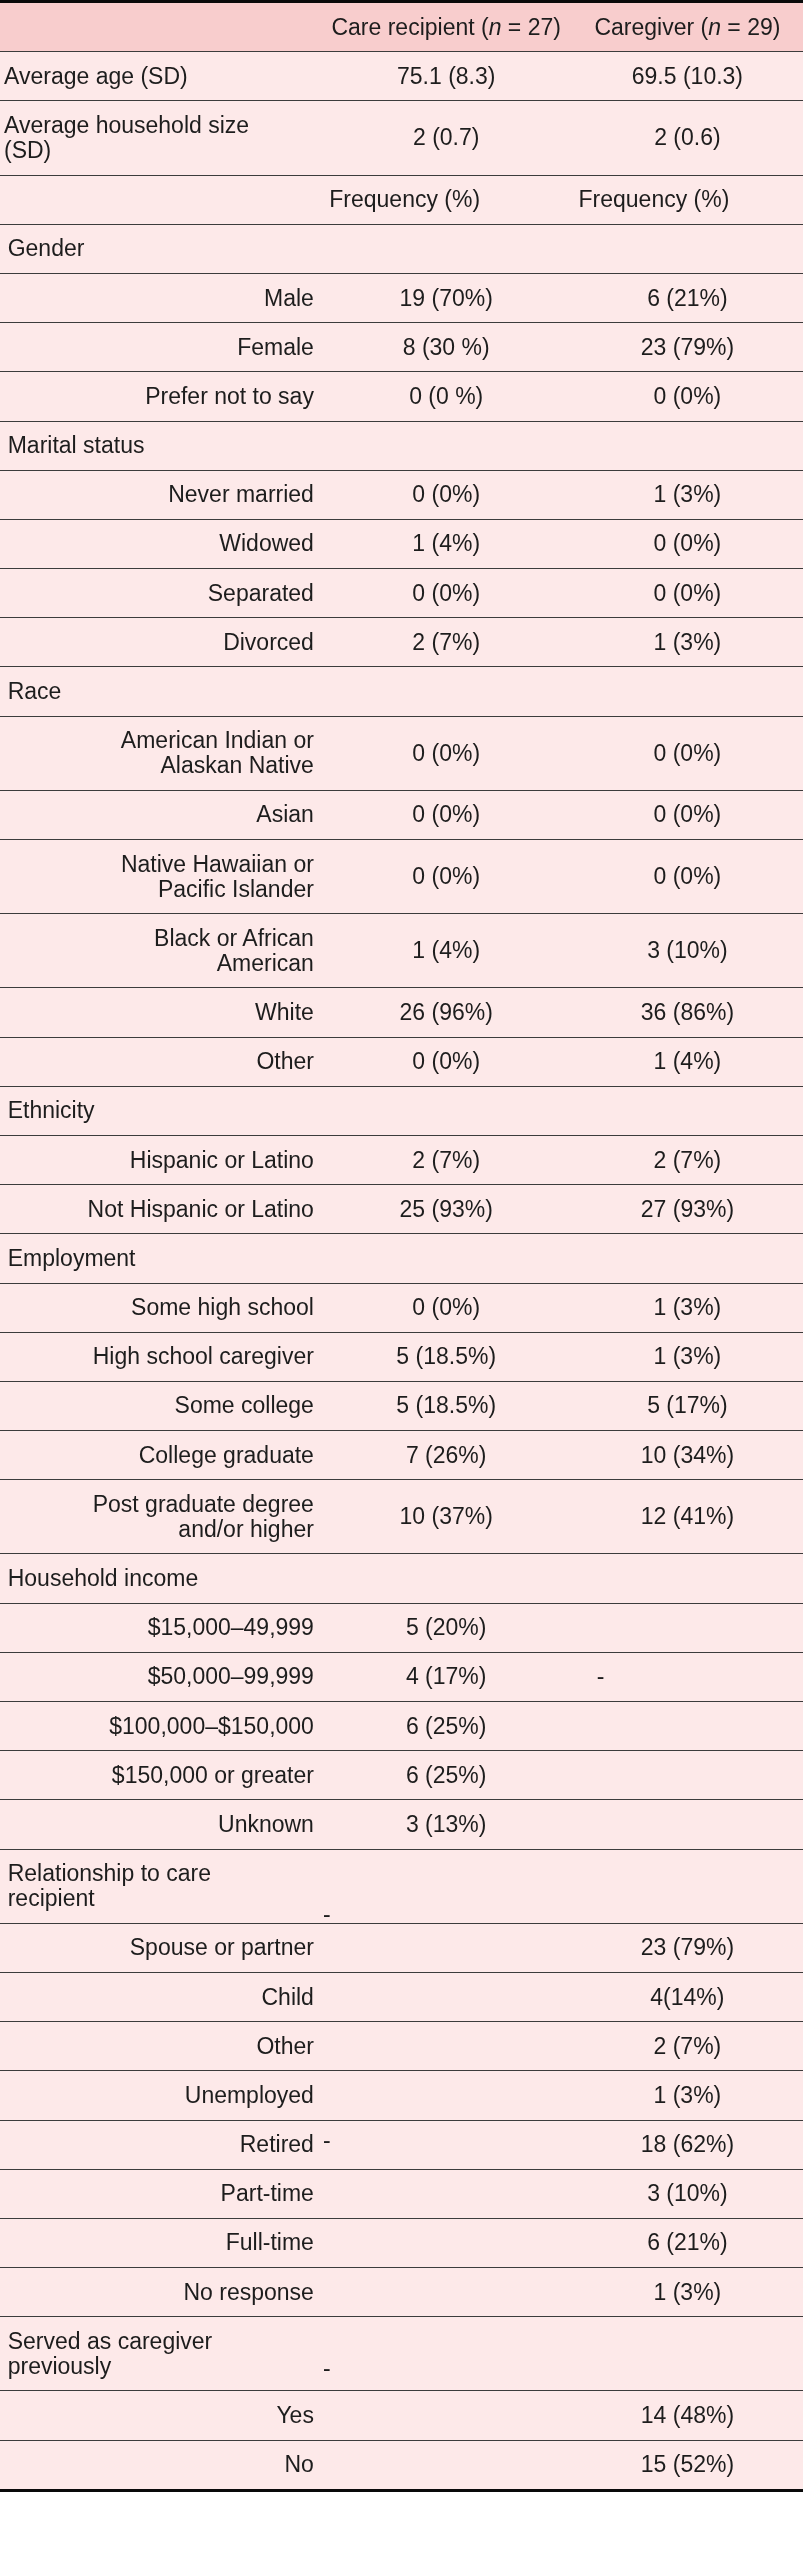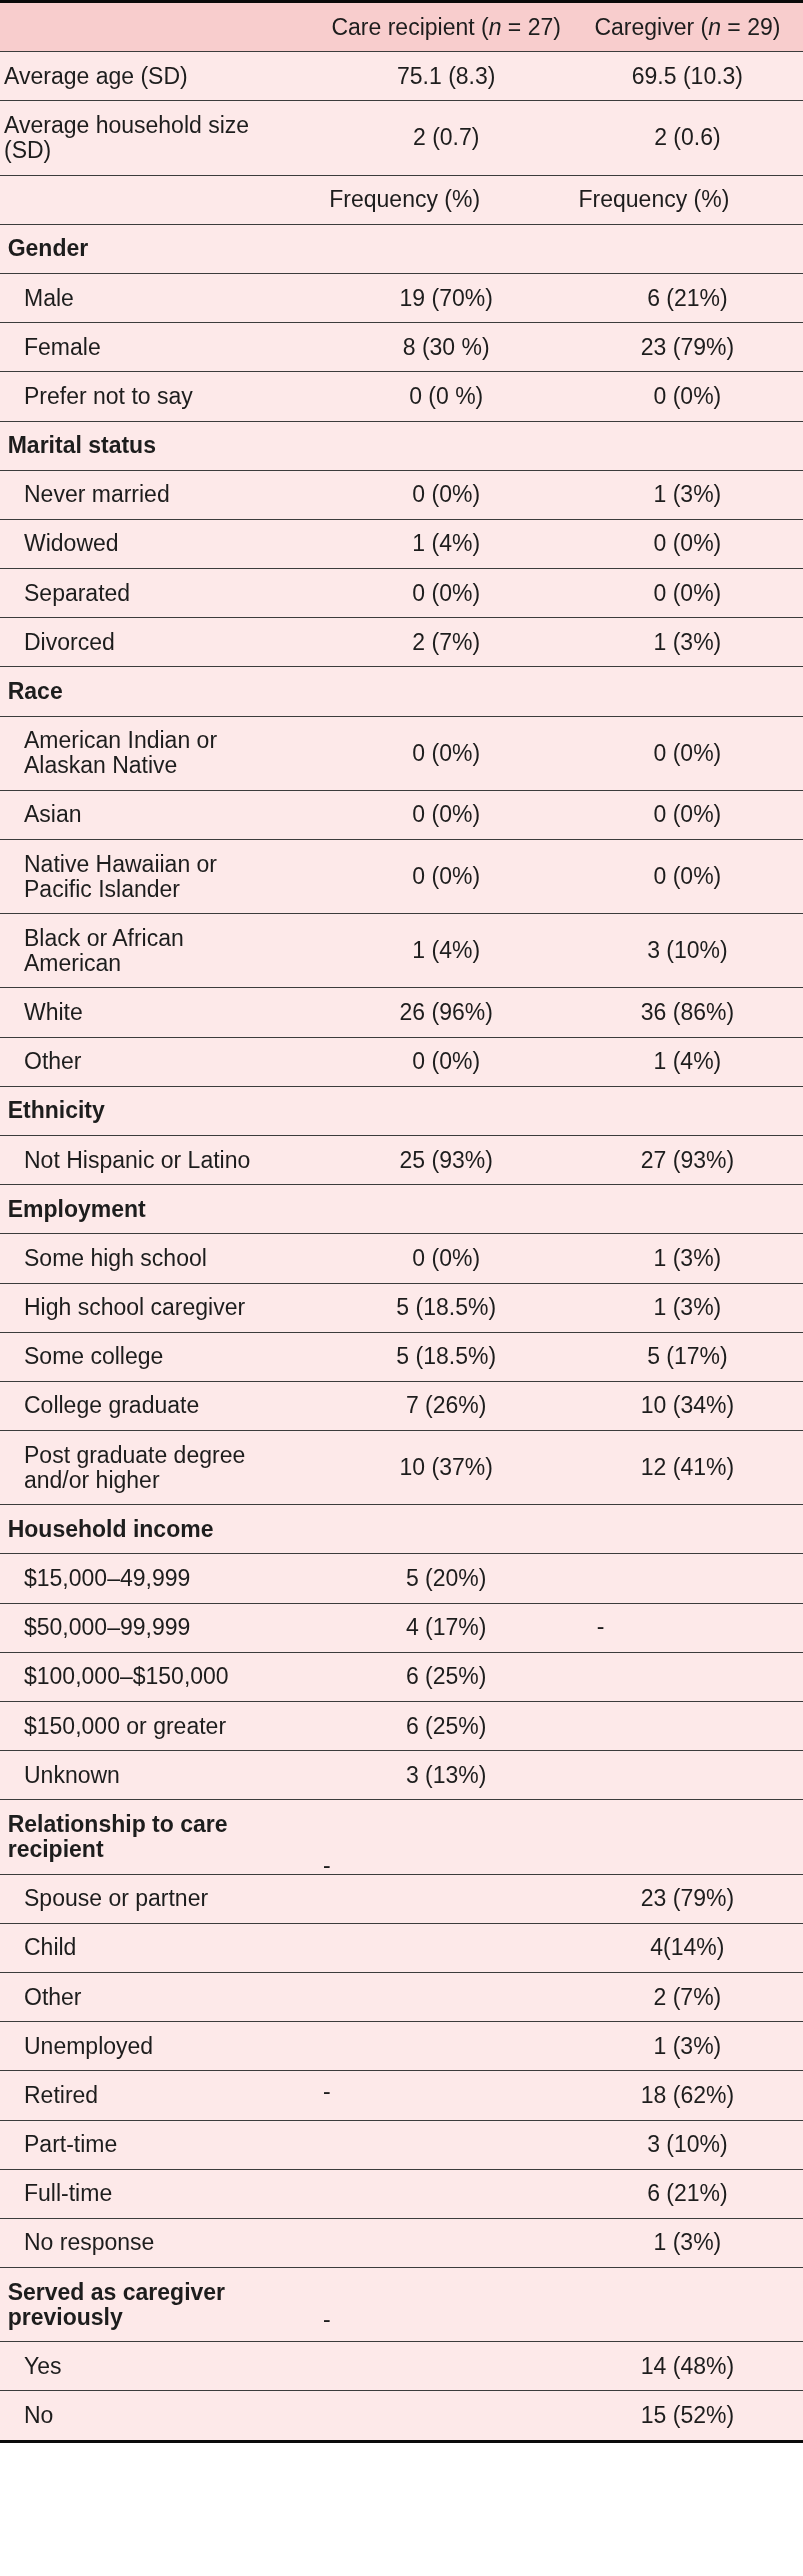--- a/index.html
+++ b/index.html
@@ -17,22 +17,22 @@
   td {
     border-bottom:1.5px solid #3c3c3c;
     padding:11.6px 7.7px;
     vertical-align:middle;
     overflow:hidden;
   }
   tr.head-row td { background:#f8cdcd; }
   .col-hdr { text-align:center; }
   .col-hdr i { font-style:italic; }
   .sum-lbl { text-align:left; padding-left:4px; white-space:pre-line; }
-  .sec-title { text-align:left; font-weight:bold; white-space:pre-line; }
-  .lbl { text-align:left; padding-left:24px; white-space:pre-line; }
+  .sec-title { text-align:left; font-weight:normal; white-space:pre-line; }
+  .lbl { text-align:right; padding-left:24px; white-space:pre-line; }
   .val { text-align:center; }
   .freq { font-weight:normal; text-align:left; }
   
   .dash-mid-cg { text-align:left; padding-left:26px; vertical-align:top; padding-top:10.8px; }
   .dash-top-cr { text-align:left; padding-left:1.5px; vertical-align:top; padding-top:7.7px; }
   .dash-bot-line { text-align:left; padding-left:1.5px; vertical-align:bottom; padding-bottom:0; line-height:17px; }
   .dash-bot-prev { text-align:left; padding-left:1.5px; vertical-align:bottom; padding-bottom:9.3px; }
 </style>
 </head>
 <body>
@@ -154,20 +154,25 @@
     <td class="val">0 (0%)</td>
     <td class="val">1 (4%)</td>
   </tr>
 
   <tr>
     <td class="sec-title">Ethnicity</td>
     <td class="val"></td>
     <td class="val"></td>
   </tr>
   <tr>
+    <td class="lbl">Hispanic or Latino</td>
+    <td class="val">2 (7%)</td>
+    <td class="val">2 (7%)</td>
+  </tr>
+  <tr>
     <td class="lbl">Not Hispanic or Latino</td>
     <td class="val">25 (93%)</td>
     <td class="val">27 (93%)</td>
   </tr>
 
   <tr>
     <td class="sec-title">Employment</td>
     <td class="val"></td>
     <td class="val"></td>
   </tr>

